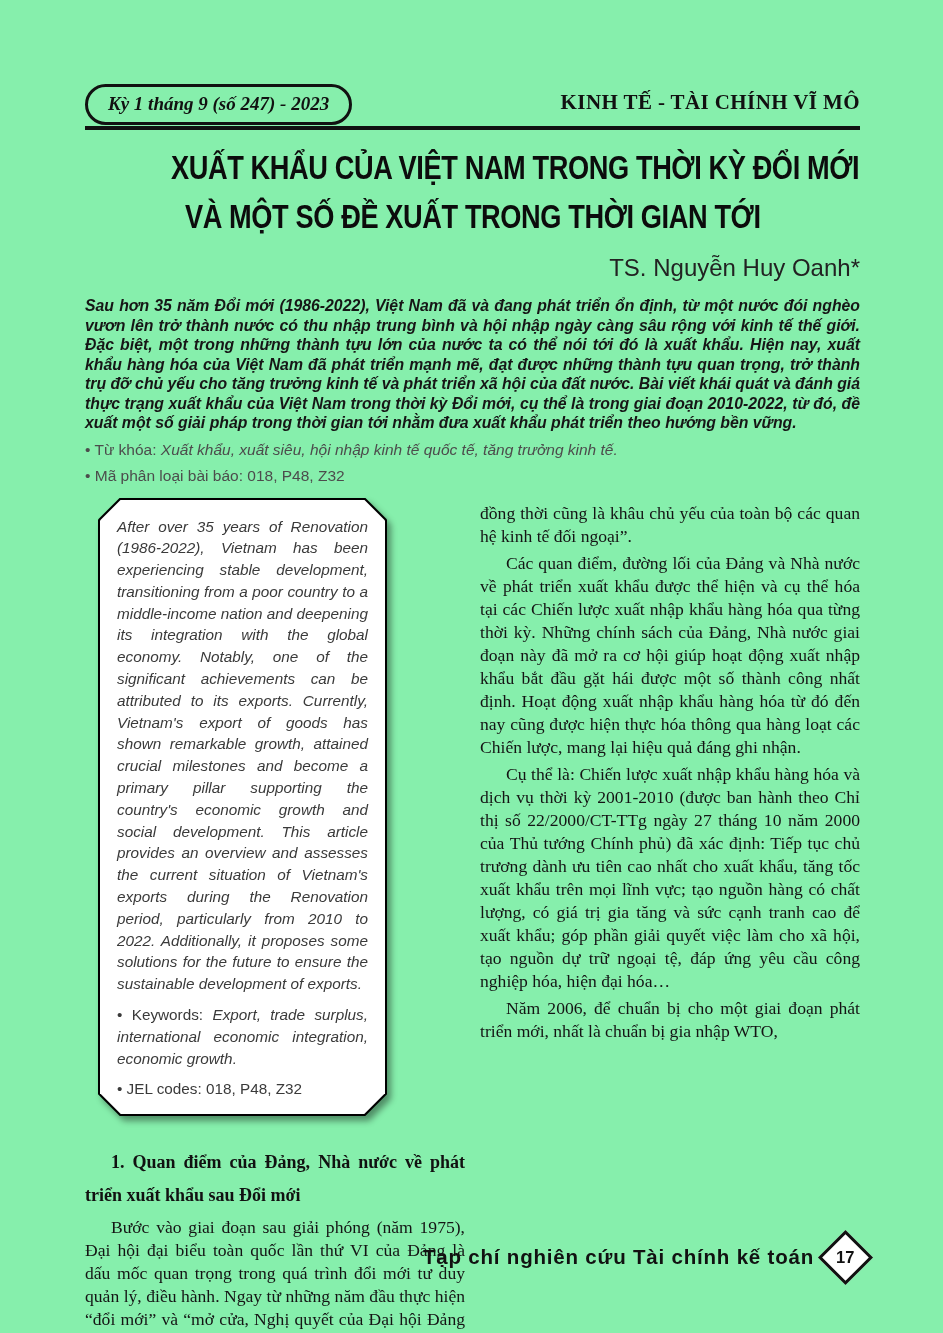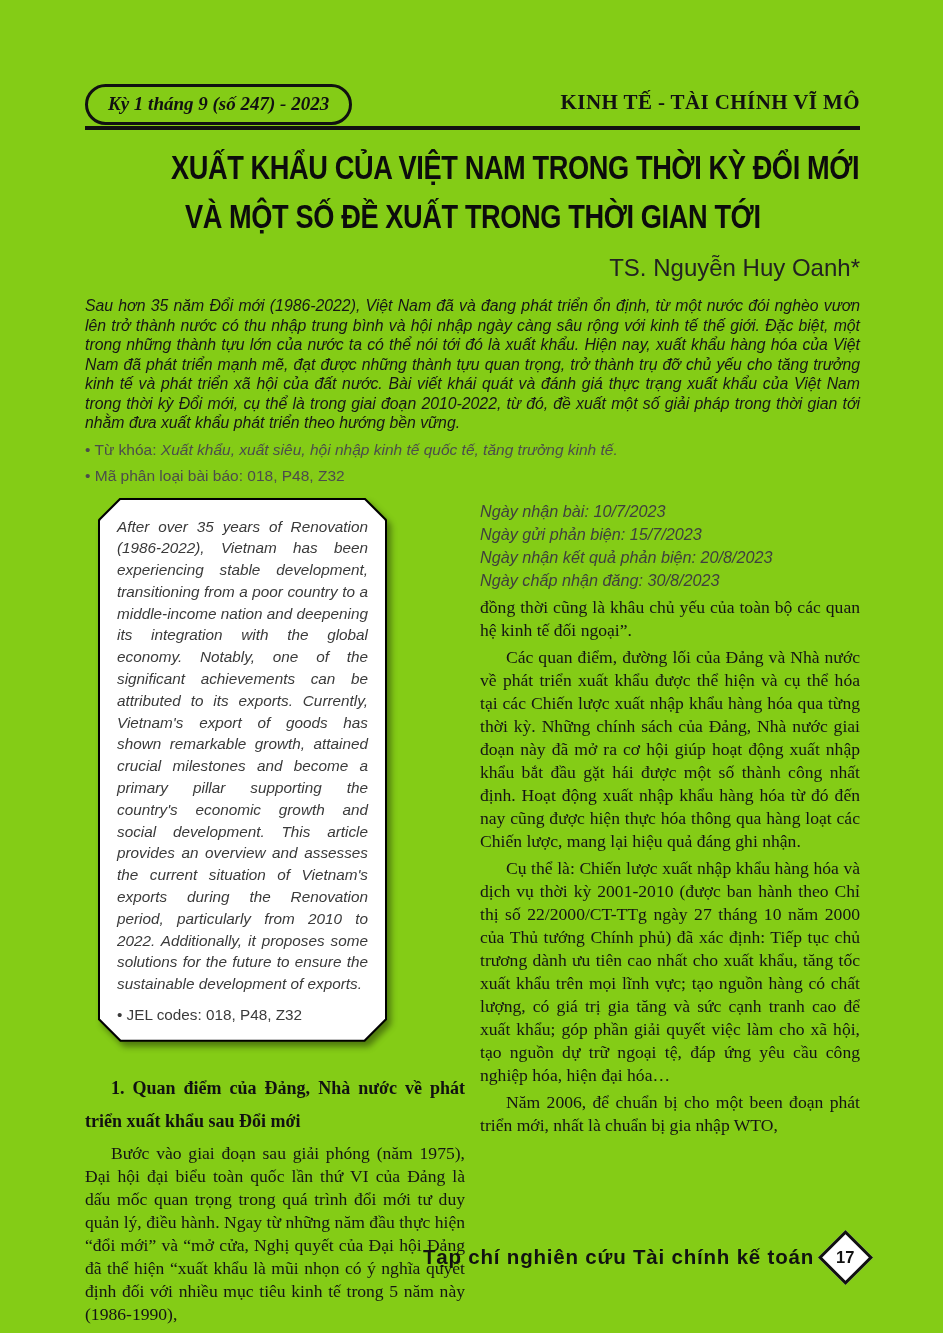--- a/index.html
+++ b/index.html
@@ -1,18 +1,18 @@
 <!DOCTYPE html>
 <html lang="vi"><head>
 <meta charset="utf-8">
 <style>
   * { margin:0; padding:0; box-sizing:border-box; }
   html,body { background:#e8e8e8; }
   .page {
-    position:relative; width:943px; height:1333px; background:#84cc16;
+    position:relative; width:943px; height:1333px; background:#86efac;
     margin:0 auto; padding:84px 83px 8px 85px; overflow:hidden;
     font-family:"Liberation Serif", serif; color:#1a1a1a;
   }
   
   .hdr { display:flex; justify-content:space-between; align-items:center; }
   .issue-badge {
     display:inline-block; border:3px solid #111; border-radius:22px;
     padding:6px 20px 7px 20px;
     font-family:"Liberation Serif", serif; font-weight:bold; font-style:italic;
     font-size:19px; color:#111; white-space:nowrap;
@@ -30,21 +30,21 @@
     font-size:34px; color:#0c0c0c; letter-spacing:-0.5px;
     transform:scaleX(0.80); transform-origin:center;
   }
   .author {
     text-align:right; margin-top:10px;
     font-family:"Liberation Sans", sans-serif; font-size:24px; color:#222;
   }
   
   .abstract-vi {
     margin-top:14px; text-align:justify;
-    font-family:"Liberation Sans", sans-serif; font-weight:normal; font-style:italic;
+    font-family:"Liberation Sans", sans-serif; font-weight:bold; font-style:italic;
     font-size:15.8px; line-height:19.5px; color:#161616;
   }
   .meta-line {
     margin-top:8px; font-family:"Liberation Sans", sans-serif;
     font-size:15.5px; color:#4c4c4c;
   }
   .meta-line .ital { font-style:italic; }
   
   .cols { display:grid; grid-template-columns:380px 380px; column-gap:15px; margin-top:13px; }
   
@@ -133,49 +133,47 @@
     <span>018, P48, Z32</span>
   </div>
 
   <div class="cols">
 
     <div>
       <div class="cutbox-wrap">
         <div class="cutbox-border">
           <div class="cutbox-inner">
             <div class="en-abs">After over 35 years of Renovation (1986-2022), Vietnam has been experiencing stable development, transitioning from a poor country to a middle-income nation and deepening its integration with the global economy. Notably, one of the significant achievements can be attributed to its exports. Currently, Vietnam's export of goods has shown remarkable growth, attained crucial milestones and become a primary pillar supporting the country's economic growth and social development. This article provides an overview and assesses the current situation of Vietnam's exports during the Renovation period, particularly from 2010 to 2022. Additionally, it proposes some solutions for the future to ensure the sustainable development of exports.</div>
+            <div class="kw">
+              <span>• Keywords:</span>
+              <span class="ital">Export, trade surplus, international economic integration, economic growth.</span>
+            </div>
             <div class="jel">
               <span>• JEL codes:</span>
               <span>018, P48, Z32</span>
             </div>
           </div>
         </div>
       </div>
 
       <div class="sec-heading">1. Quan điểm của Đảng, Nhà nước về phát triển xuất khẩu sau Đổi mới</div>
       <div class="body-p">Bước vào giai đoạn sau giải phóng (năm 1975), Đại hội đại biểu toàn quốc lần thứ VI của Đảng là dấu mốc quan trọng trong quá trình đổi mới tư duy quản lý, điều hành. Ngay từ những năm đầu thực hiện “đổi mới” và “mở cửa, Nghị quyết của Đại hội Đảng đã thể hiện “xuất khẩu là mũi nhọn có ý nghĩa quyết định đối với nhiều mục tiêu kinh tế trong 5 năm này (1986-1990),</div>
 
       <div class="footnote">
         <div class="footnote-rule"></div>
         <div class="footnote-text">* Trường Đại học Trưng Vương</div>
       </div>
     </div>
 
     <div>
-      <div class="dates">
-        <div>Ngày nhận bài: 10/7/2023</div>
-        <div>Ngày gửi phản biện: 15/7/2023</div>
-        <div>Ngày nhận kết quả phản biện: 20/8/2023</div>
-        <div>Ngày chấp nhận đăng: 30/8/2023</div>
-      </div>
       <div class="right-body">
         <div class="body-p noindent">đồng thời cũng là khâu chủ yếu của toàn bộ các quan hệ kinh tế đối ngoại”.</div>
         <div class="body-p">Các quan điểm, đường lối của Đảng và Nhà nước về phát triển xuất khẩu được thể hiện và cụ thể hóa tại các Chiến lược xuất nhập khẩu hàng hóa qua từng thời kỳ. Những chính sách của Đảng, Nhà nước giai đoạn này đã mở ra cơ hội giúp hoạt động xuất nhập khẩu bắt đầu gặt hái được một số thành công nhất định. Hoạt động xuất nhập khẩu hàng hóa từ đó đến nay cũng được hiện thực hóa thông qua hàng loạt các Chiến lược, mang lại hiệu quả đáng ghi nhận.</div>
         <div class="body-p">Cụ thể là: Chiến lược xuất nhập khẩu hàng hóa và dịch vụ thời kỳ 2001-2010 (được ban hành theo Chỉ thị số 22/2000/CT-TTg ngày 27 tháng 10 năm 2000 của Thủ tướng Chính phủ) đã xác định: Tiếp tục chủ trương dành ưu tiên cao nhất cho xuất khẩu, tăng tốc xuất khẩu trên mọi lĩnh vực; tạo nguồn hàng có chất lượng, có giá trị gia tăng và sức cạnh tranh cao để xuất khẩu; góp phần giải quyết việc làm cho xã hội, tạo nguồn dự trữ ngoại tệ, đáp ứng yêu cầu công nghiệp hóa, hiện đại hóa…</div>
-        <div class="body-p">Năm 2006, để chuẩn bị cho một been đoạn phát triển mới, nhất là chuẩn bị gia nhập WTO,</div>
+        <div class="body-p">Năm 2006, để chuẩn bị cho một giai đoạn phát triển mới, nhất là chuẩn bị gia nhập WTO,</div>
       </div>
     </div>
   </div>
 
   <div class="footer">
     <div class="journal-name">Tạp chí nghiên cứu Tài chính kế toán</div>
     <div class="page-diamond">
       <span>17</span>
     </div>
   </div>

